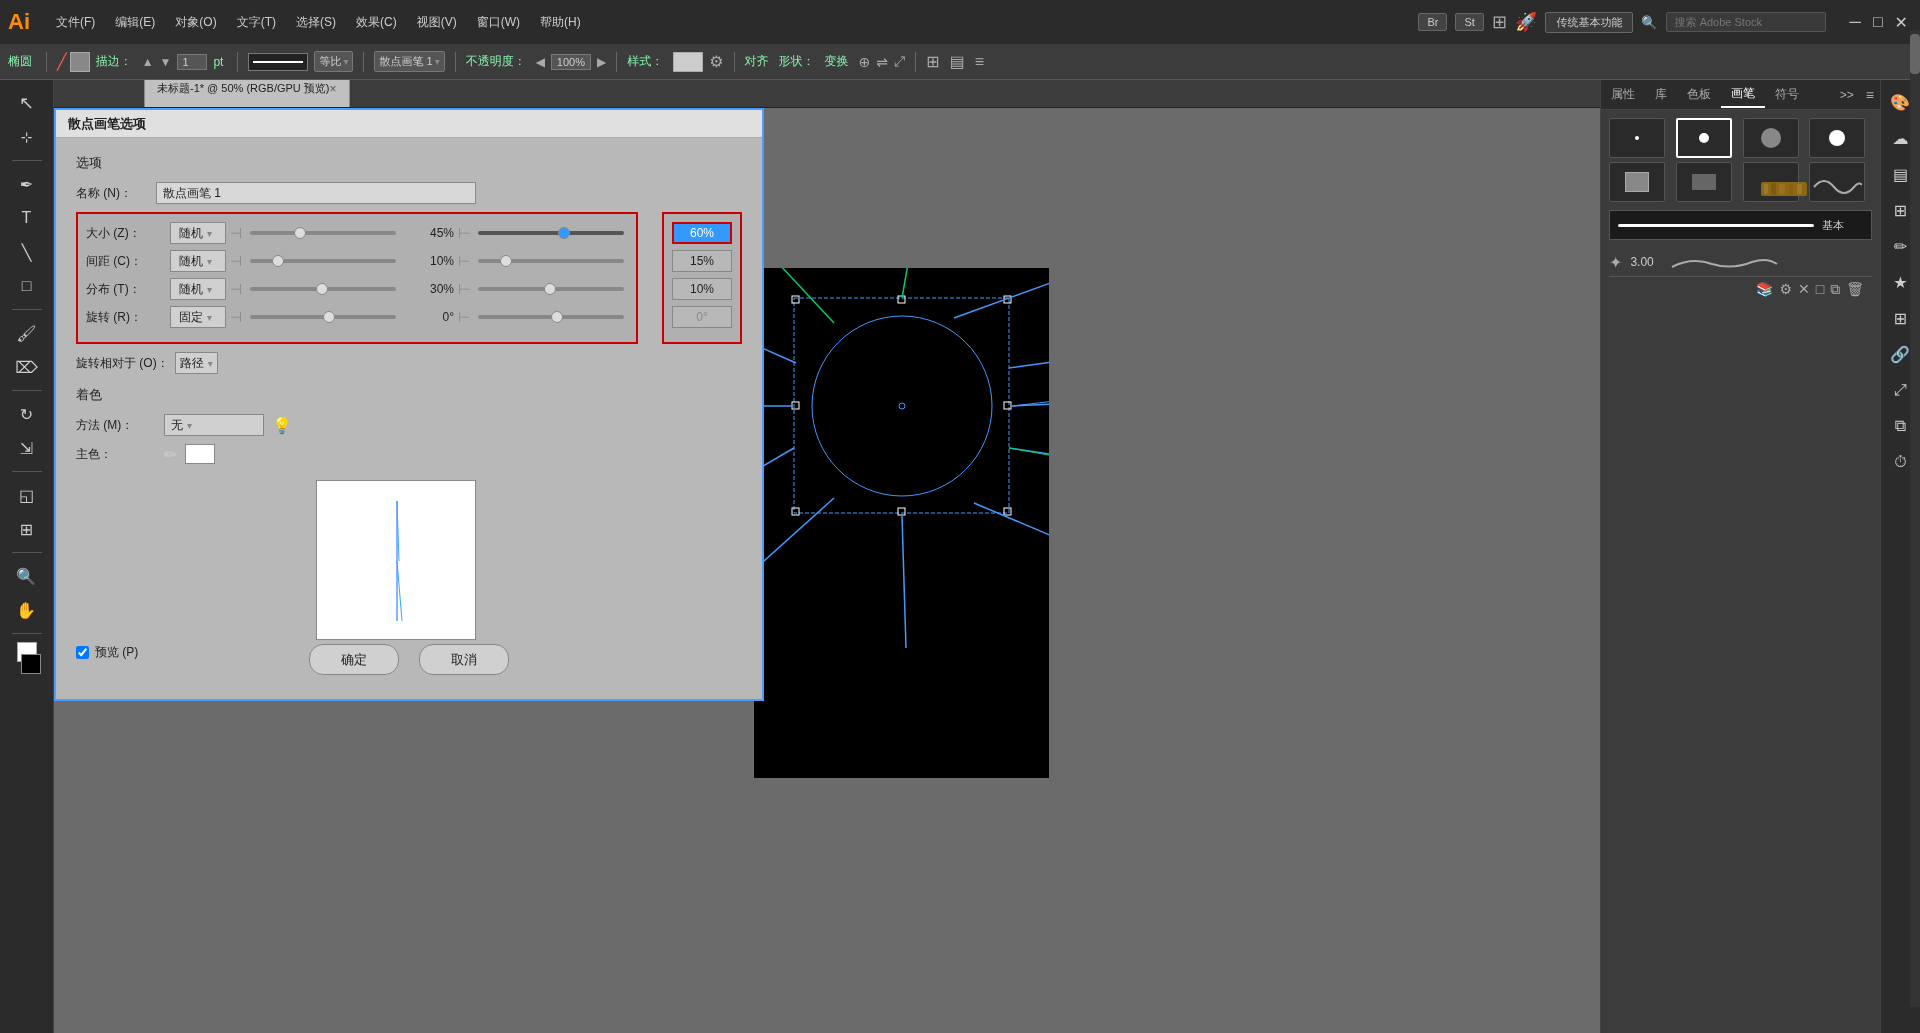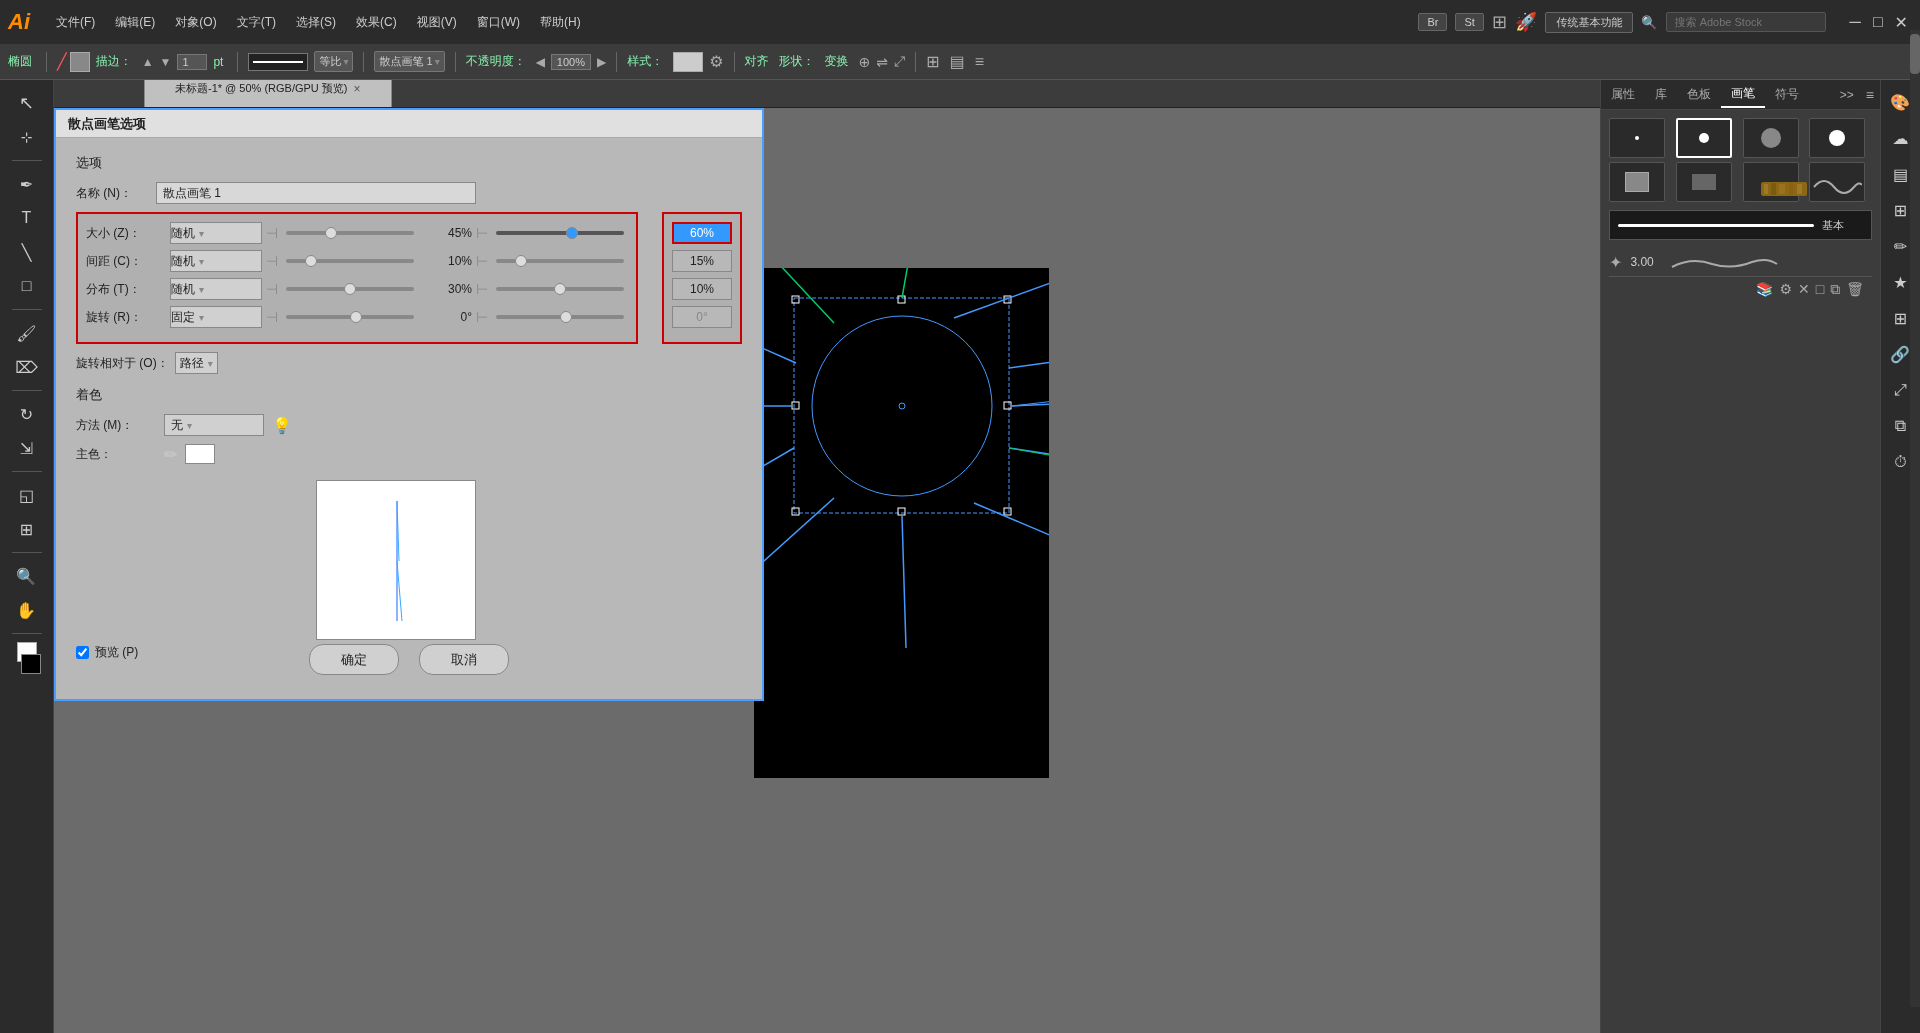--- a/index.html
+++ b/index.html
@@ -2,21 +2,21 @@
 <html><head>
   <meta charset="utf-8">
   <style>
     * { box-sizing: border-box; margin: 0; padding: 0; }
     body { width: 1920px; height: 1033px; overflow: hidden; background: #888; font-family: 'Microsoft YaHei', SimSun, Arial, sans-serif; font-size: 12px; color: #222; }
 
     
     #menubar {
       width: 100%; height: 44px; background: #2b2b2b; display: flex; align-items: center; padding: 0 8px; gap: 0;
     }
-    #menubar .ai-logo { color: #ff8c00; font-size: 22px; font-weight: bold; font-style: italic; margin-right: 16px; }
+    #menubar .ai-logo { color: #ff8c00; font-size: 22px; font-weight: bold; margin-right: 16px; }
     #menubar .menu-item { color: #ccc; font-size: 12px; padding: 4px 10px; cursor: pointer; white-space: nowrap; }
     #menubar .spacer { flex: 1; }
     #menubar .right-btns { display: flex; align-items: center; gap: 8px; color: #ccc; font-size: 12px; }
     .br-btn, .st-btn { background: #444; border: 1px solid #666; color: #ccc; padding: 2px 8px; font-size: 11px; border-radius: 2px; }
     .search-box { background: #3a3a3a; border: 1px solid #555; color: #ccc; padding: 3px 8px; font-size: 11px; width: 160px; border-radius: 2px; }
     .window-btns { display: flex; gap: 4px; margin-left: 12px; }
     .win-btn { color: #ccc; font-size: 16px; cursor: pointer; padding: 0 4px; }
 
     
     #toolbar {
@@ -34,38 +34,38 @@
     
     #left-panel { width: 54px; background: #2b2b2b; border-right: 1px solid #444; display: flex; flex-direction: column; align-items: center; padding-top: 8px; gap: 4px; flex-shrink: 0; }
     .tool-icon { width: 36px; height: 30px; display: flex; align-items: center; justify-content: center; color: #ccc; font-size: 18px; cursor: pointer; border-radius: 2px; }
     .tool-sep { width: 30px; height: 1px; background: #555; margin: 4px 0; }
 
     
     #canvas-area { flex: 1; background: #6b6b6b; position: relative; overflow: hidden; }
 
     
     #tab-bar { height: 28px; background: #3c3c3c; border-bottom: 1px solid #222; display: flex; align-items: flex-end; padding-left: 90px; }
-    .tab { height: 38px; padding: 0 30px; background: #c0c0c0; border: 1px solid #888; border-bottom: none; display: flex; align-items: center; gap: 6px; font-size: 11px; color: #222; cursor: pointer; }
+    .tab { height: 38px; padding: 0 12px; background: #c0c0c0; border: 1px solid #888; border-bottom: none; display: flex; align-items: center; font-size: 11px; color: #222; cursor: pointer; }
     .tab-close { font-size: 12px; color: #555; cursor: pointer; }
 
     
     #scatter-dialog {
       position: absolute; top: 0; left: 0; width: 710px; background: #0369a1; border: 2px solid #4a9eff; z-index: 5;
     }
     .dialog-titlebar { height: 28px; background: #e0e0e0; display: flex; align-items: center; padding: 0 12px; font-size: 13px; font-weight: bold; color: #222; border-bottom: 1px solid #aaa; }
     .dialog-body { padding: 16px 20px; background: #b8b8b8; }
     .section-title { color: #222; font-size: 13px; margin-bottom: 10px; }
 
     .form-row { display: flex; align-items: center; margin-bottom: 8px; }
     .form-label { width: 80px; color: #222; font-size: 12px; }
     .form-input { height: 22px; border: 1px solid #888; background: #d8d8d8; padding: 2px 6px; font-size: 12px; color: #222; }
     .form-name-input { width: 320px; }
     .param-row { display: flex; align-items: center; margin-bottom: 6px; gap: 4px; }
     .param-label { width: 80px; color: #222; font-size: 12px; }
-    .param-dropdown { background: #d0d0d0; border: 1px solid #888; padding: 2px 0; font-size: 12px; color: #222; height: 22px; display: flex; align-items: center; gap: 4px; cursor: pointer; width: 92px; }
+    .param-dropdown { background: #d0d0d0; border: 1px solid #888; padding: 2px 8px; font-size: 12px; color: #222; height: 22px; display: flex; align-items: center; gap: 4px; cursor: pointer; width: 56px; }
     .arrow-icon { font-size: 10px; color: #888; }
     .slider-track { flex: 1; height: 4px; background: #888; border-radius: 2px; position: relative; margin: 0 4px; }
     .slider-thumb { width: 12px; height: 12px; background: #ddd; border: 1px solid #888; border-radius: 50%; position: absolute; top: -4px; cursor: pointer; }
     .param-value { width: 50px; text-align: right; color: #222; font-size: 12px; }
 
     
     .rotation-row { display: flex; align-items: center; gap: 6px; margin-top: 4px; }
     .rotation-label { color: #222; font-size: 12px; }
     .rotation-dropdown { background: #d0d0d0; border: 1px solid #888; padding: 2px 4px; font-size: 12px; height: 22px; display: flex; align-items: center; gap: 4px; cursor: pointer; }
 

